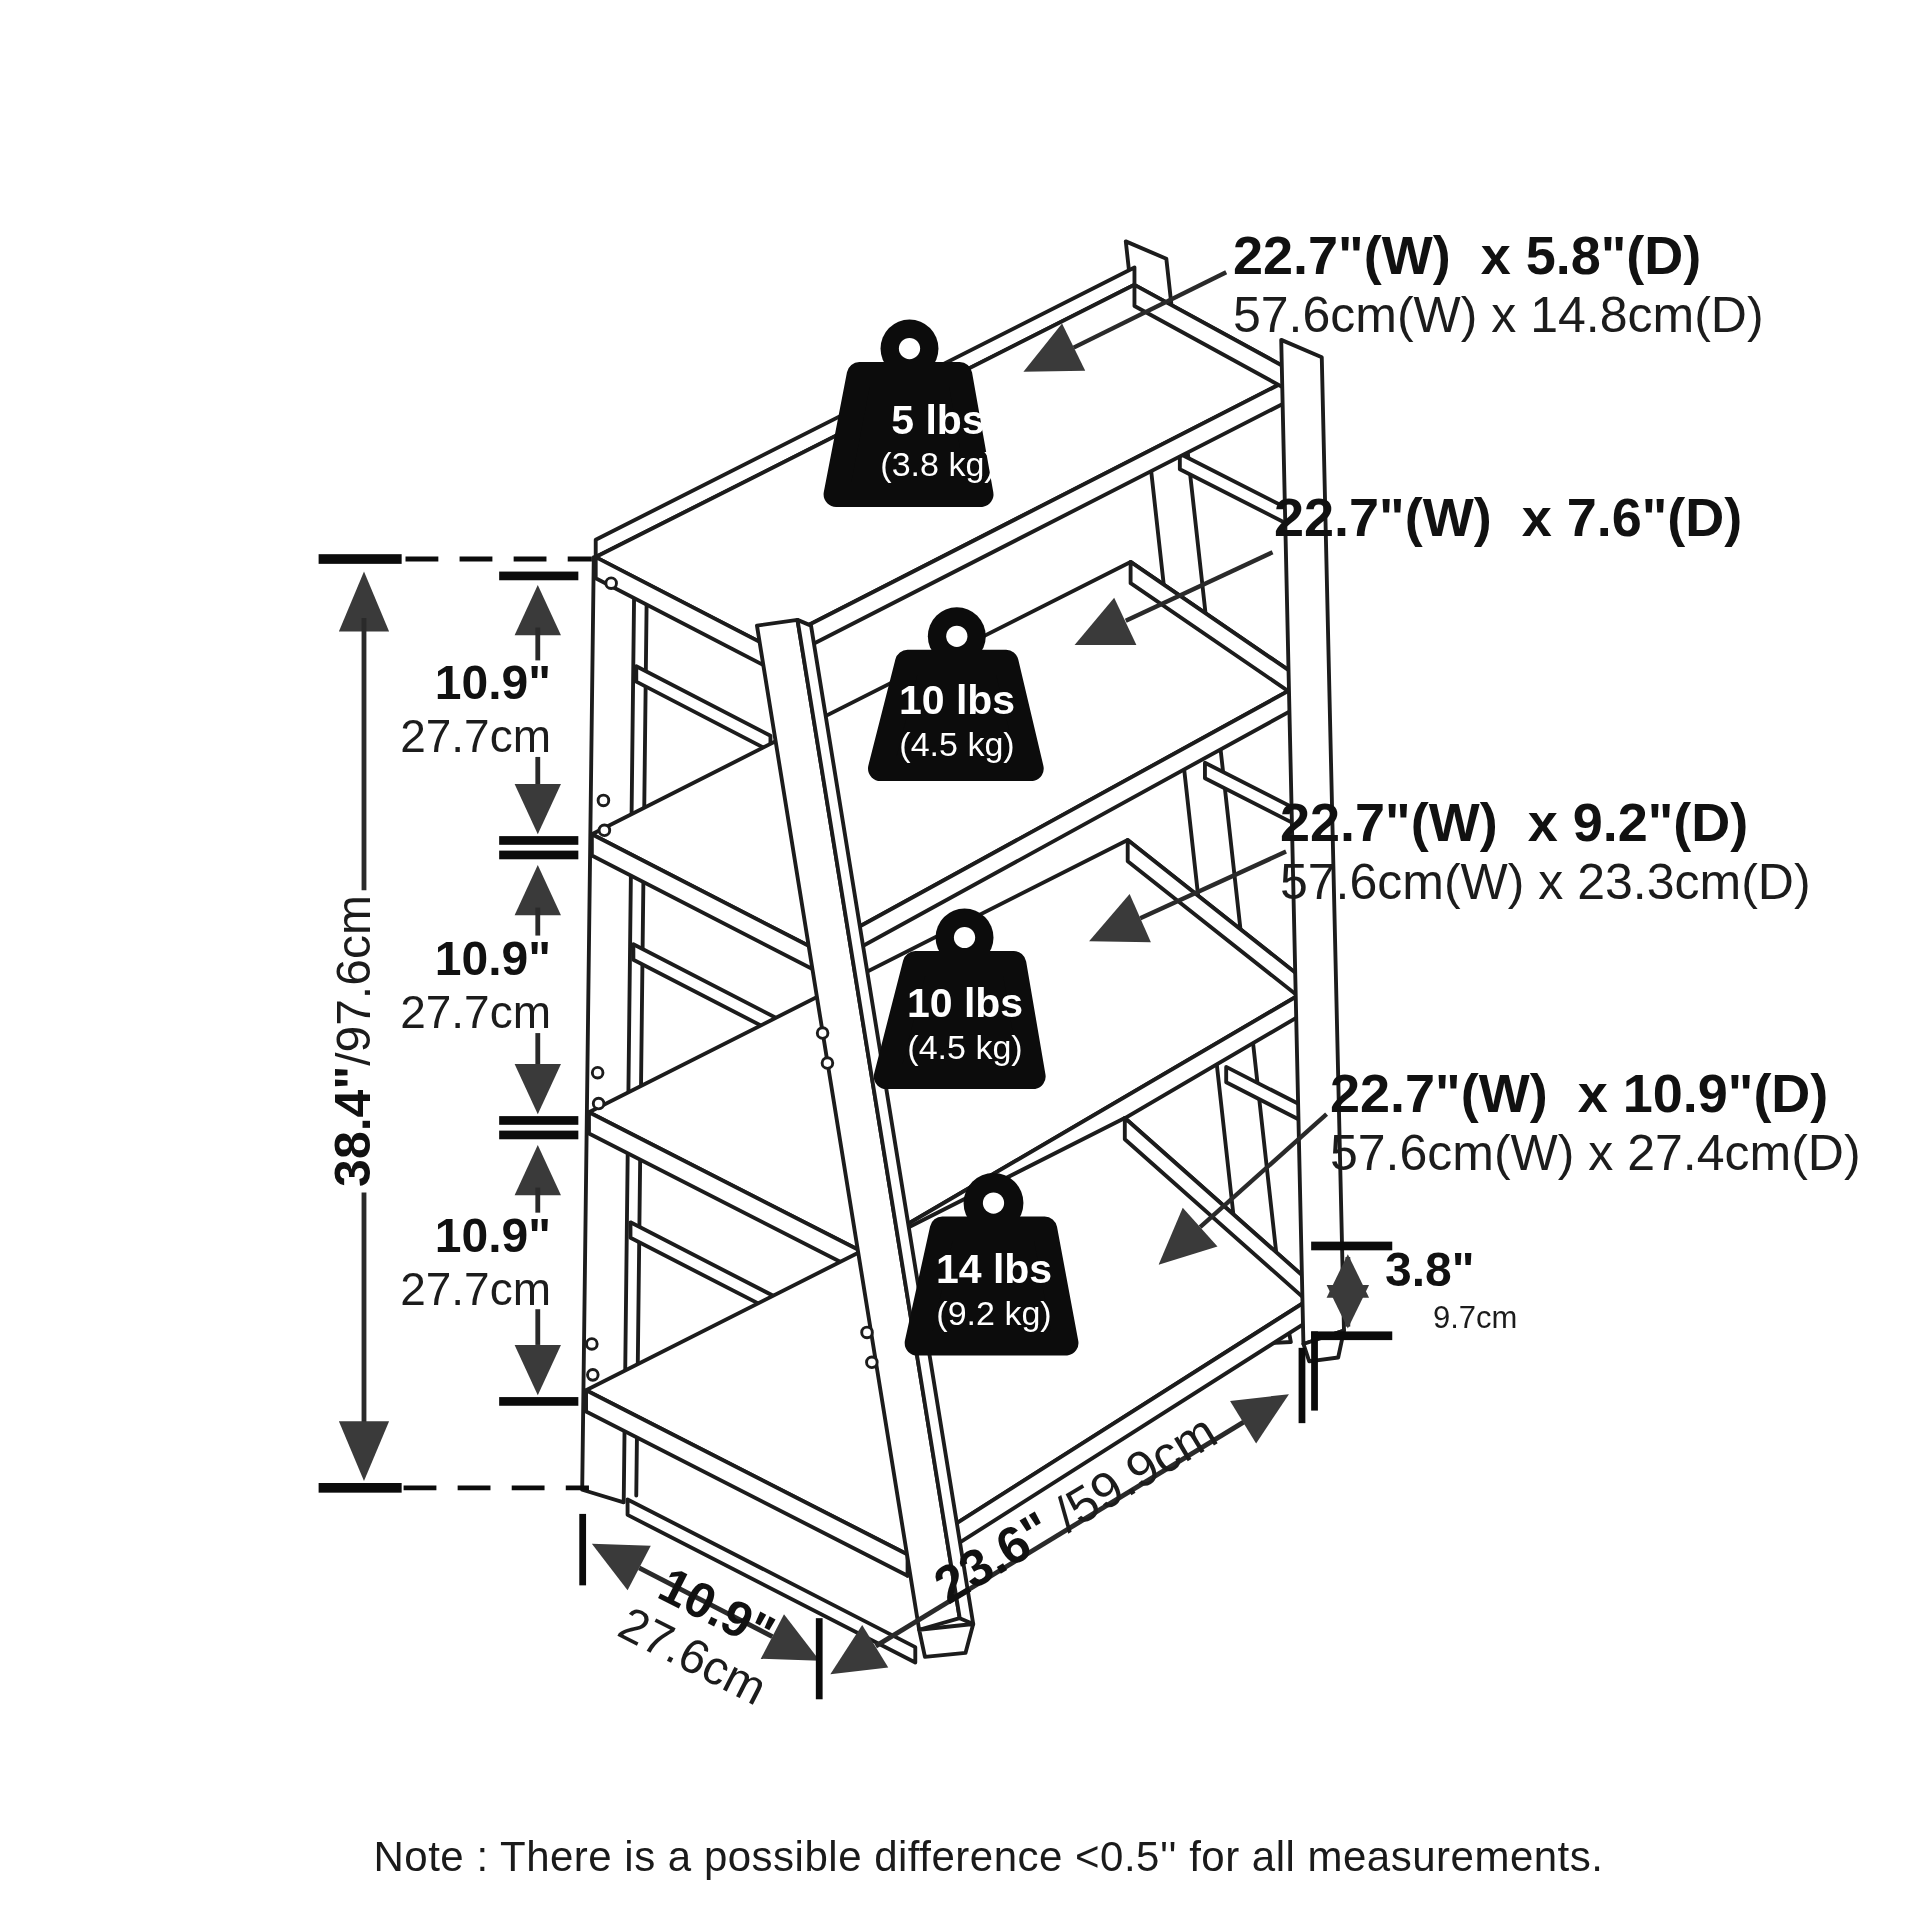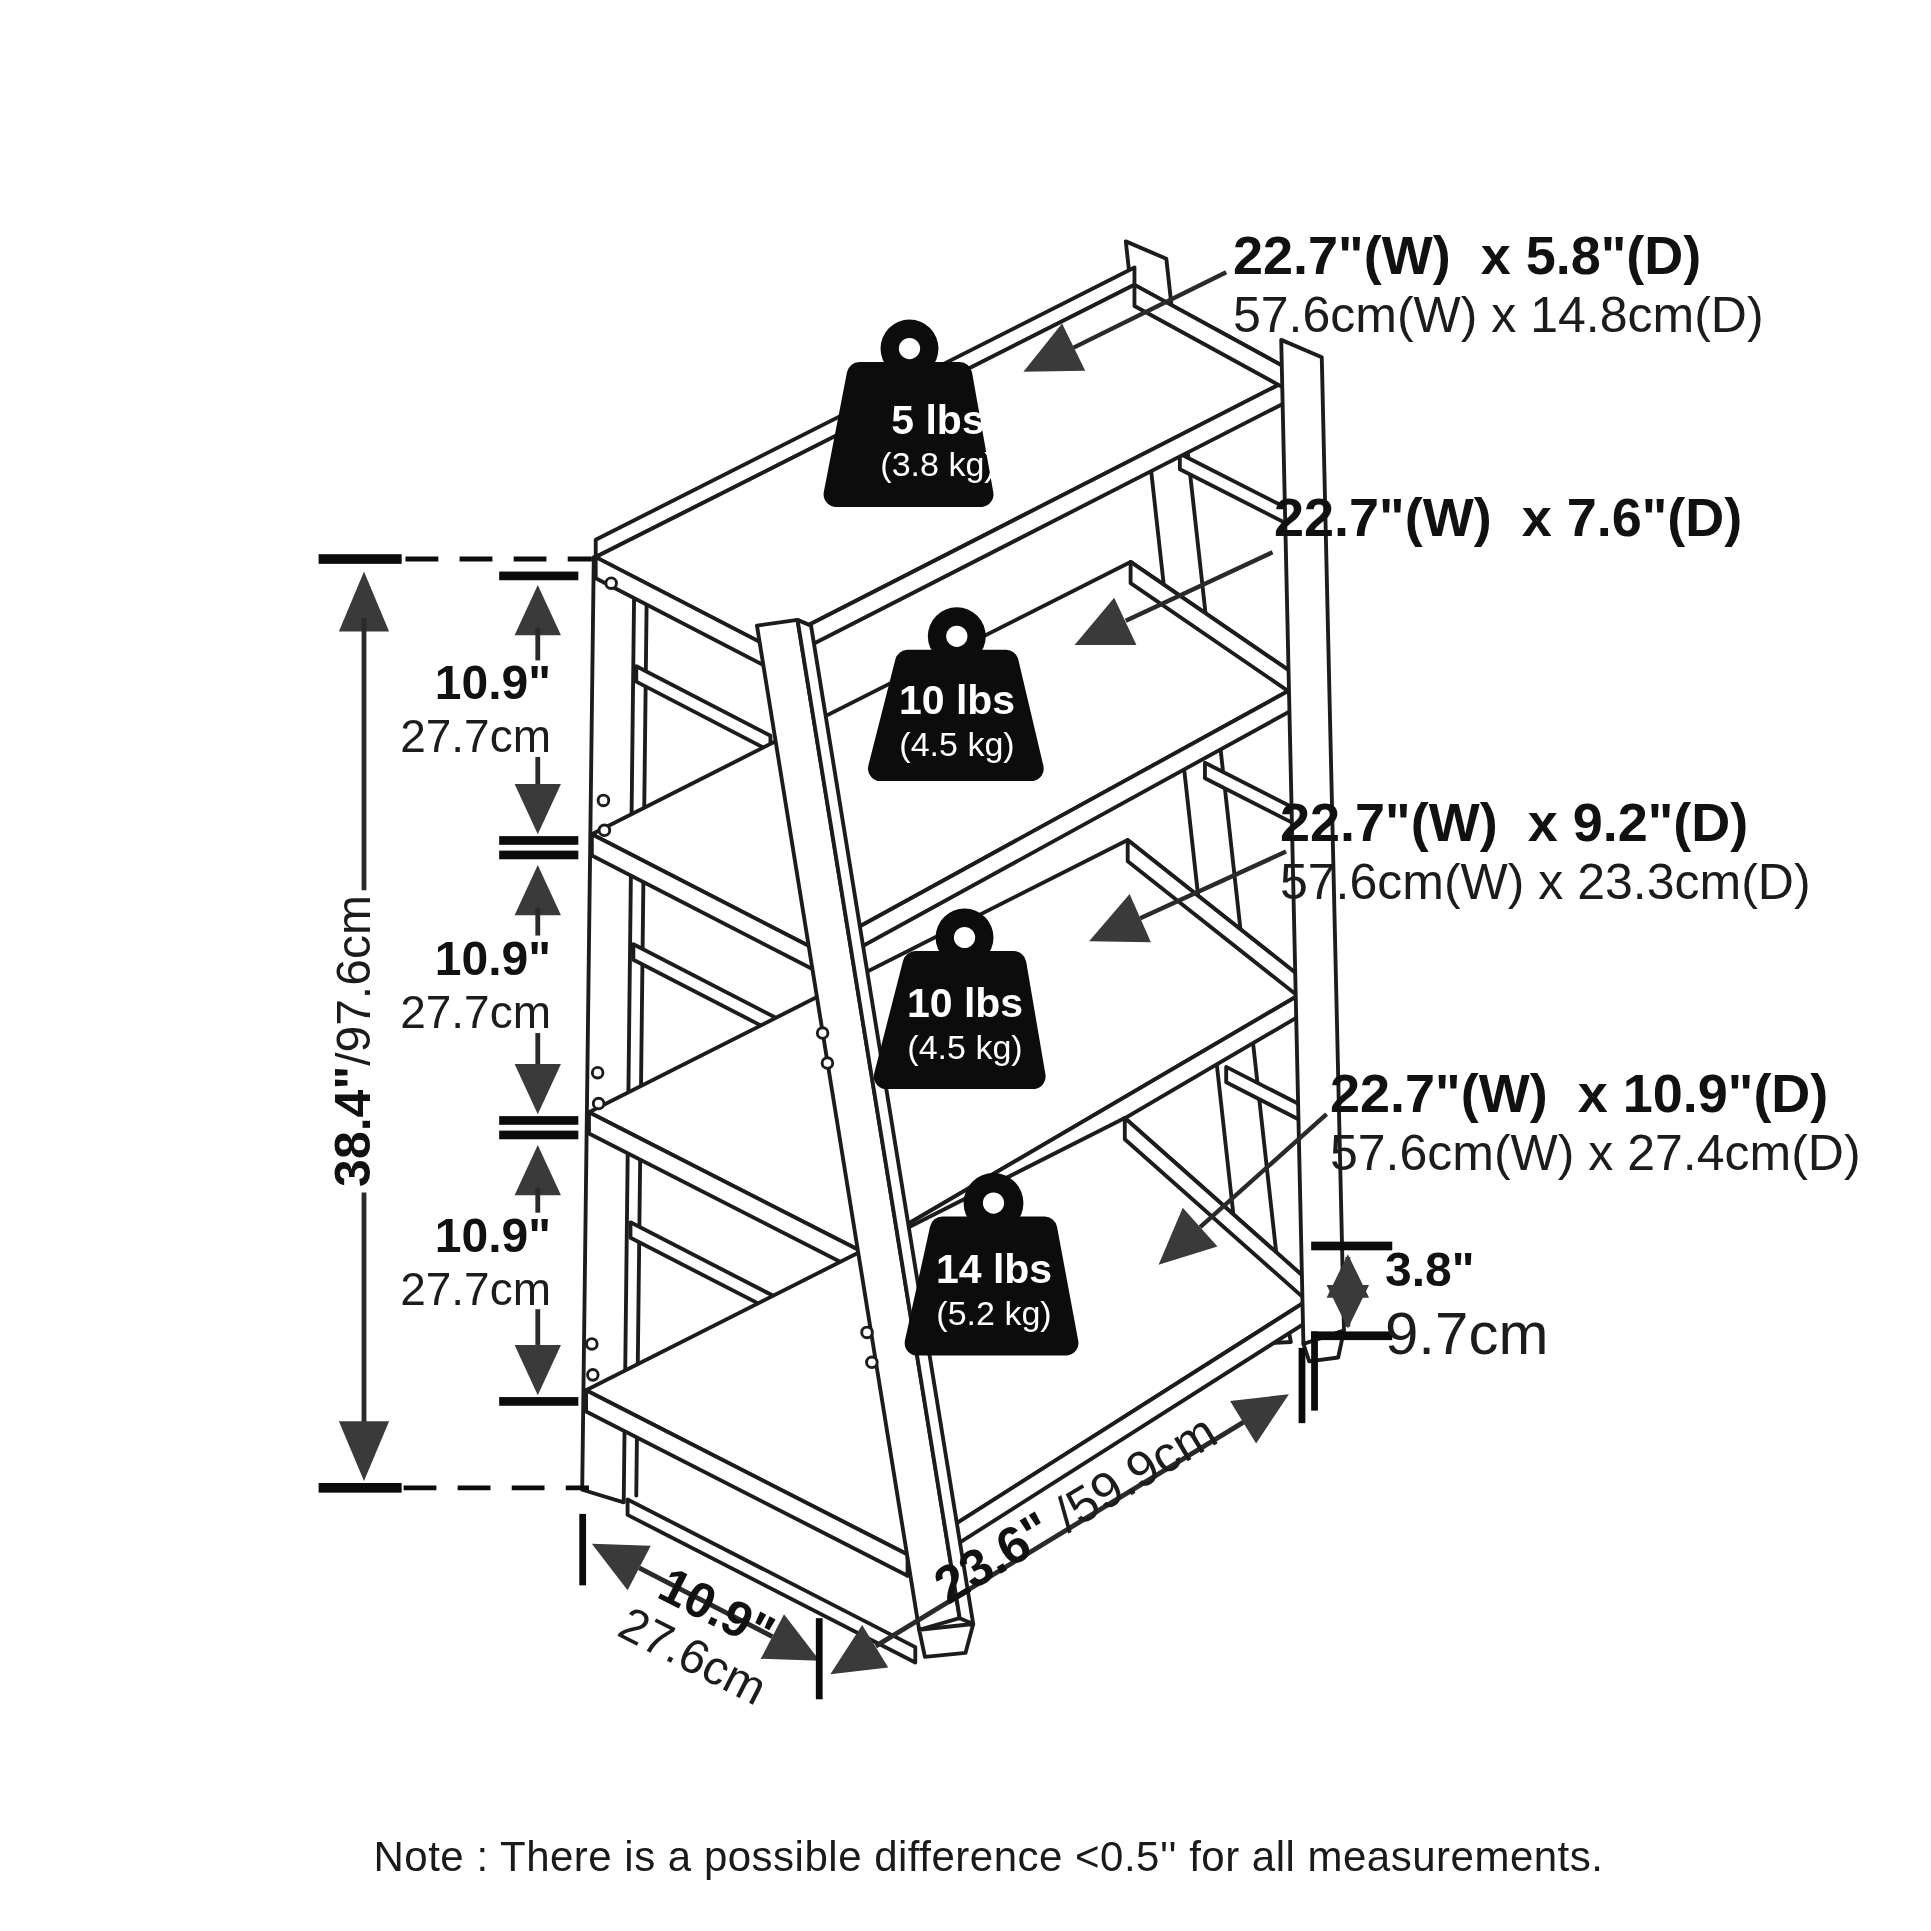--- a/index.html
+++ b/index.html
@@ -16,21 +16,21 @@
   .height-label{transform:translate(-50%,-50%) rotate(-90deg);}
   .height-label .imp{font-weight:700;font-size:50px;}
   .height-label .met{font-weight:400;font-size:48px;color:#1c1c1c;}
   .depth-label{transform:translate(-50%,-50%) rotate(27deg);text-align:center;}
   .depth-label .imp{font-weight:700;font-size:50px;line-height:1.0;}
   .depth-label .met{font-weight:400;font-size:48px;line-height:1.0;margin-top:3.9px;color:#1c1c1c;}
   .width-label{transform:translate(-50%,-50%) rotate(-31deg);}
   .width-label .imp{font-weight:700;font-size:52px;}
   .width-label .met{font-weight:400;font-size:50px;color:#1c1c1c;}
   .clearance-label .imp{font-weight:700;font-size:48px;line-height:1.0;}
-  .clearance-label .met{font-weight:400;font-size:60px;line-height:1.05;margin-top:7.7px;color:#1c1c1c;}
+  .clearance-label .met{font-weight:400;font-size:31px;line-height:1.05;margin-top:7.7px;color:#1c1c1c;margin-left:48px;}
   .weight-label{transform:translate(-50%,-50%);text-align:center;color:#fff;white-space:nowrap;}
   .weight-label .lbs{font-weight:700;font-size:41px;line-height:1.0;}
   .weight-label .kg{font-weight:400;font-size:34px;line-height:1.0;margin-top:5.8px;}
   .note-label{left:0;right:0;top:1833px;text-align:center;font-size:42px;font-weight:400;
               letter-spacing:0.5px;color:#1a1a1a;padding-left:46px;}
 </style>
 </head>
 <body>
 
 <div class="stage">
@@ -225,21 +225,21 @@
   <div class="lbl weight-label" style="left:957px;top:720px;">
     <div class="lbs">10 lbs</div>
     <div class="kg">(4.5 kg)</div>
   </div>
   <div class="lbl weight-label" style="left:965px;top:1023px;">
     <div class="lbs">10 lbs</div>
     <div class="kg">(4.5 kg)</div>
   </div>
   <div class="lbl weight-label" style="left:994px;top:1289px;">
     <div class="lbs">14 lbs</div>
-    <div class="kg">(5.2 kg)</div>
+    <div class="kg">(9.2 kg)</div>
   </div>
 
   <div class="lbl spacing-label" style="left:372px;top:659px;">
     <div class="imp">10.9"</div>
     <div class="met">27.7cm</div>
   </div>
   <div class="lbl spacing-label" style="left:372px;top:935px;">
     <div class="imp">10.9"</div>
     <div class="met">27.7cm</div>
   </div>

